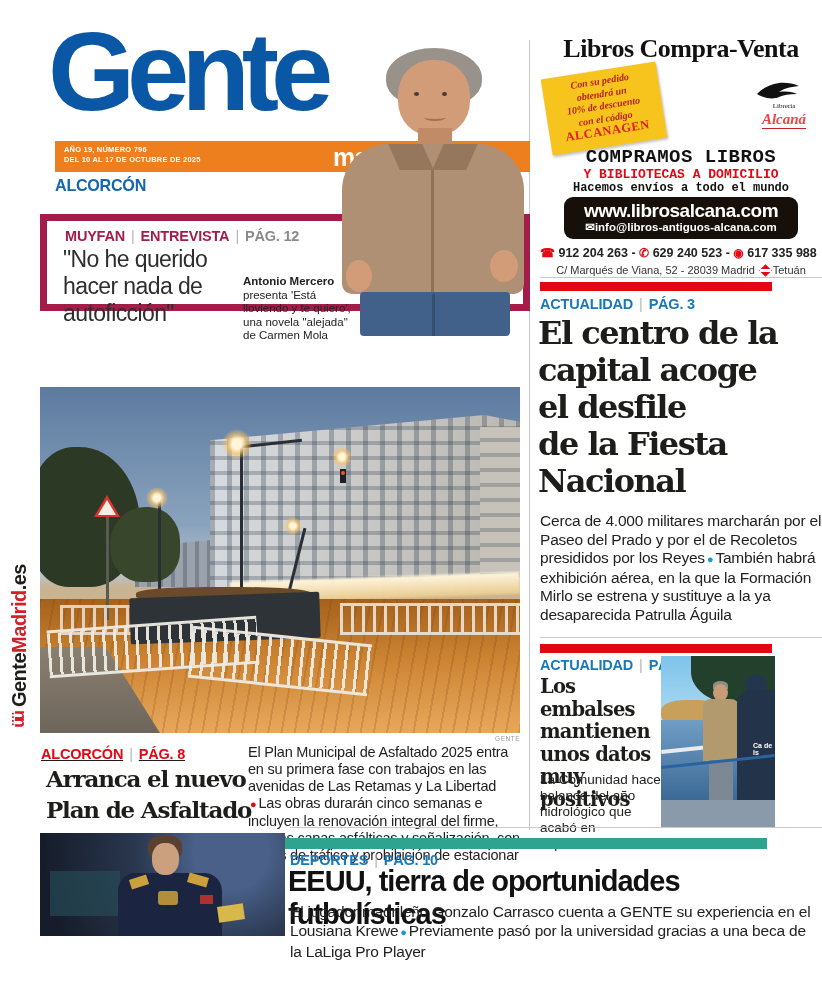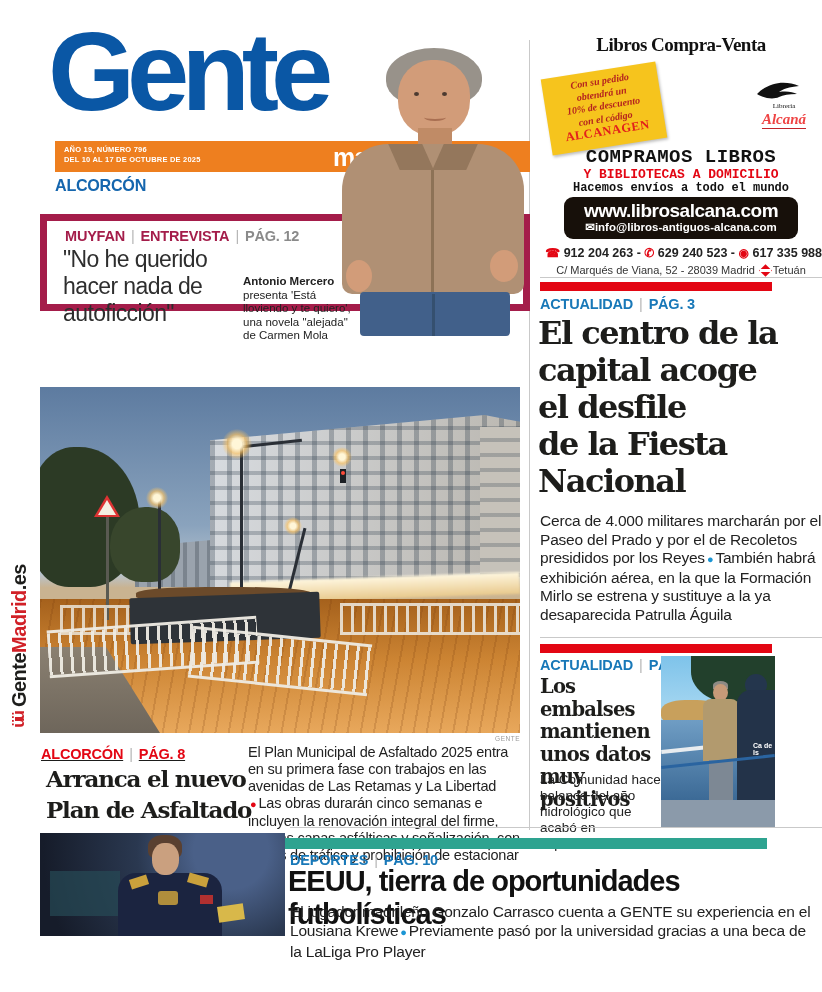--- a/index.html
+++ b/index.html
@@ -56,41 +56,41 @@
   .placket{left:89px;top:26px;width:3px;height:122px;background:#8d7256;}
   .hand{background:#d29c79;border-radius:50%;}
   .hand.r{left:160px;top:202px;width:28px;height:32px;}
   .hand.l{left:16px;top:212px;width:26px;height:32px;}
   .jeans{left:30px;top:244px;width:150px;height:44px;background:#41608a;border-radius:4px;}
   .jeans-seam{left:102px;top:246px;width:3px;height:42px;background:#35506f;}
 
   
   .ad{left:540px;top:34px;width:282px;height:250px;}
   .ad-title{left:0;top:0;width:282px;text-align:center;font-family:"Liberation Serif",serif;
-        font-weight:bold;font-size:19px;letter-spacing:-.5px;color:#111;}
+        font-weight:bold;font-size:26px;letter-spacing:-.5px;color:#111;}
   .sticky{left:6px;top:36px;width:116px;height:72px;background:#f6c41d;transform:rotate(-9deg);
         box-shadow:1px 2px 3px rgba(0,0,0,.25);text-align:center;font-family:"Liberation Serif",serif;
         font-style:italic;font-weight:bold;font-size:10px;line-height:12.5px;color:#b5231f;padding-top:5px;}
   .sticky .code{font-style:normal;font-size:12.5px;letter-spacing:.5px;color:#e3211c;}
   .ad-sub{left:130px;top:38px;width:82px;text-align:center;font-family:"Liberation Serif",serif;
         font-weight:bold;font-size:18px;line-height:21px;color:#111;}
   .alcana{left:206px;top:46px;width:76px;text-align:center;}
   .alcana svg{display:block;margin:0 auto;}
   .alcana .lib{font-family:"Liberation Serif",serif;font-size:7px;color:#111;}
   .alcana .nam{font-family:"Liberation Serif",serif;font-style:italic;font-weight:bold;
         font-size:15px;color:#ef4444;margin-top:-3px;border-bottom:1px solid #c2232a;display:inline-block;}
   .ad-mono{width:282px;text-align:center;font-family:"Liberation Mono",monospace;font-weight:bold;color:#111;}
   .ad-buy1{left:0;top:112px;font-size:19px;letter-spacing:.5px;}
   .ad-buy2{left:0;top:133px;font-size:13px;color:#e30613;}
   .ad-buy3{left:0;top:147px;font-size:12px;}
   .webbar{left:24px;top:163px;width:234px;background:#17100a;border-radius:9px;text-align:center;
         color:#fff;padding:4px 0 5px;}
   .webbar .url{font-size:19px;font-weight:bold;letter-spacing:-.5px;line-height:20px;}
   .webbar .mail{font-size:11.5px;font-weight:bold;line-height:13px;}
-  .phones{left:0;top:212px;width:282px;text-align:right;font-size:12.5px;font-weight:bold;color:#222;}
+  .phones{left:0;top:212px;width:282px;text-align:left;font-size:12.5px;font-weight:bold;color:#222;}
   .phones .ic{color:#e30613;font-size:12px;}
   .addr{left:0;top:230px;width:282px;text-align:center;font-size:11px;color:#333;}
   .metro{display:inline-block;width:9px;height:9px;background:#e30613;transform:rotate(45deg);
         position:relative;margin:0 3px -1px 6px;}
   .metro::after{content:"";position:absolute;left:-1px;top:3px;width:11px;height:3px;background:#fff;
         transform:rotate(-45deg);}
 
   
   .lead-label{left:540px;top:296px;}
   .lead-head{left:538px;top:315px;width:288px;font-family:"DejaVu Serif","Liberation Serif",serif;

